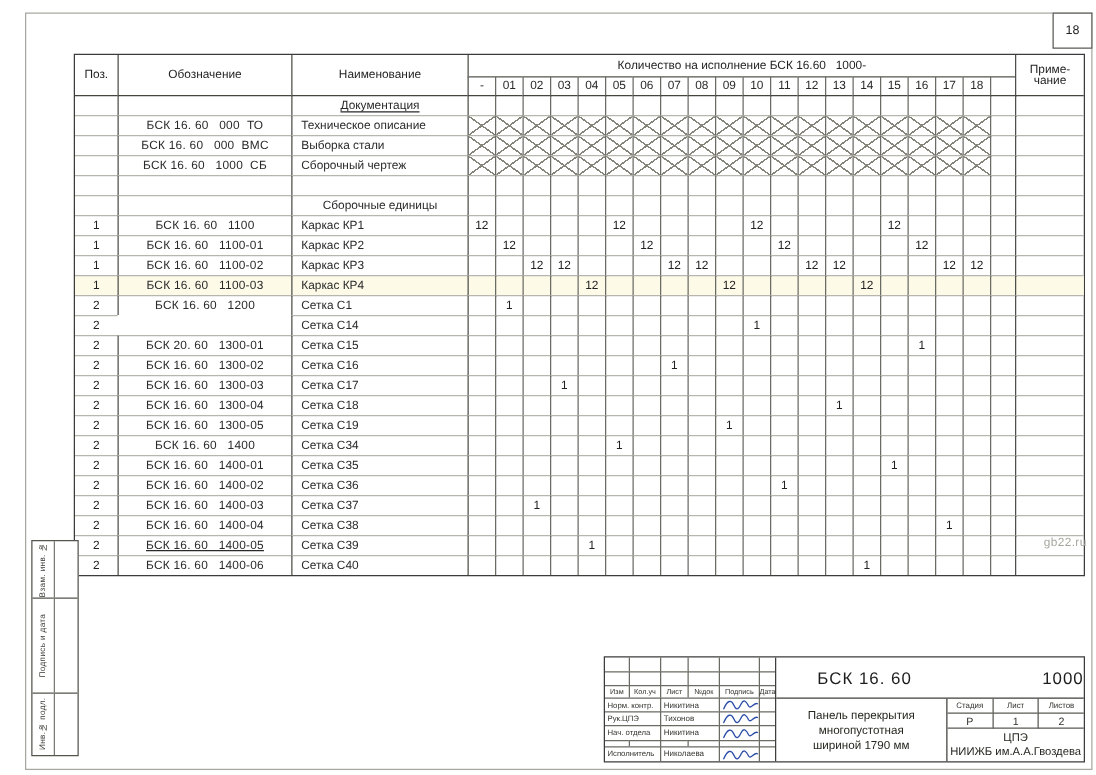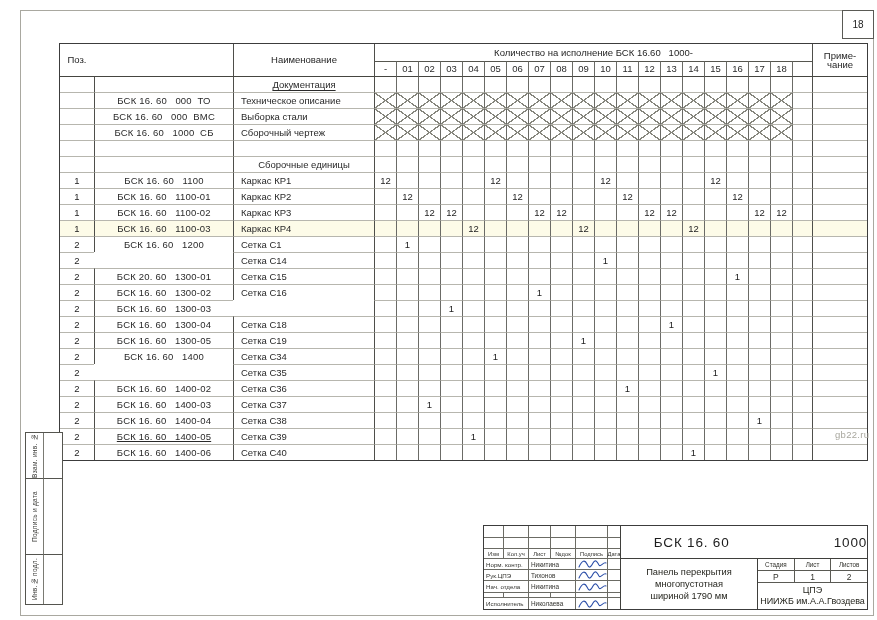--- a/index.html
+++ b/index.html
@@ -120,20 +120,21 @@
 </head>
 <body>
 
 <div class="abs frame"></div>
 <div class="abs sheetnum-box">
   <span>18</span>
 </div>
 
 <div class="abs" id="spec-table">
     <div class="cell hdr" style="grid-area: 1 / 1 / span 2;">Поз.</div>
+    <div class="cell hdr bL" style="grid-area: 1 / 2 / span 2;">Обозначение</div>
     <div class="cell hdr bL" style="grid-area: 1 / 3 / span 2;">Наименование</div>
     <div class="cell hdr bL" style="grid-area: 1 / 4 / auto / span 20;">Количество на исполнение БСК 16.60   1000-</div>
     <div class="cell hdr bL note-hdr" style="grid-area: 1 / 24 / span 2;"><span>Приме-</span><span>чание</span></div>
     <div class="cell subhdr bL" style="grid-area: 2 / 4;">-</div>
     <div class="cell subhdr bLthin" style="grid-area: 2 / 5;">01</div>
     <div class="cell subhdr bLthin" style="grid-area: 2 / 6;">02</div>
     <div class="cell subhdr bLthin" style="grid-area: 2 / 7;">03</div>
     <div class="cell subhdr bLthin" style="grid-area: 2 / 8;">04</div>
     <div class="cell subhdr bLthin" style="grid-area: 2 / 9;">05</div>
     <div class="cell subhdr bLthin" style="grid-area: 2 / 10;">06</div>
@@ -480,20 +481,21 @@
     <div class="cell bLthin rT" style="grid-area: 16 / 17;"></div>
     <div class="cell bLthin rT" style="grid-area: 16 / 18;"></div>
     <div class="cell bLthin rT" style="grid-area: 16 / 19;"></div>
     <div class="cell bLthin rT" style="grid-area: 16 / 20;"></div>
     <div class="cell bLthin rT" style="grid-area: 16 / 21;"></div>
     <div class="cell bLthin rT" style="grid-area: 16 / 22;"></div>
     <div class="cell bLthin rT" style="grid-area: 16 / 23;"></div>
     <div class="cell bL rT" style="grid-area: 16 / 24;"></div>
     <div class="cell qty-val rT" style="grid-area: 17 / 1;">2</div>
     <div class="cell bL desig-cell rT" style="grid-area: 17 / 2;">БСК 16. 60   1300-03</div>
+    <div class="cell bL name-cell rT" style="grid-area: 17 / 3;"><span>Сетка С17</span></div>
     <div class="cell bL rT" style="grid-area: 17 / 4;"></div>
     <div class="cell bLthin rT" style="grid-area: 17 / 5;"></div>
     <div class="cell bLthin rT" style="grid-area: 17 / 6;"></div>
     <div class="cell bLthin rT qty-val" style="grid-area: 17 / 7;">1</div>
     <div class="cell bLthin rT" style="grid-area: 17 / 8;"></div>
     <div class="cell bLthin rT" style="grid-area: 17 / 9;"></div>
     <div class="cell bLthin rT" style="grid-area: 17 / 10;"></div>
     <div class="cell bLthin rT" style="grid-area: 17 / 11;"></div>
     <div class="cell bLthin rT" style="grid-area: 17 / 12;"></div>
     <div class="cell bLthin rT" style="grid-area: 17 / 13;"></div>
@@ -574,20 +576,21 @@
     <div class="cell bLthin rT" style="grid-area: 20 / 16;"></div>
     <div class="cell bLthin rT" style="grid-area: 20 / 17;"></div>
     <div class="cell bLthin rT" style="grid-area: 20 / 18;"></div>
     <div class="cell bLthin rT" style="grid-area: 20 / 19;"></div>
     <div class="cell bLthin rT" style="grid-area: 20 / 20;"></div>
     <div class="cell bLthin rT" style="grid-area: 20 / 21;"></div>
     <div class="cell bLthin rT" style="grid-area: 20 / 22;"></div>
     <div class="cell bLthin rT" style="grid-area: 20 / 23;"></div>
     <div class="cell bL rT" style="grid-area: 20 / 24;"></div>
     <div class="cell qty-val rT" style="grid-area: 21 / 1;">2</div>
+    <div class="cell bL desig-cell rT" style="grid-area: 21 / 2;">БСК 16. 60   1400-01</div>
     <div class="cell bL name-cell rT" style="grid-area: 21 / 3;"><span>Сетка С35</span></div>
     <div class="cell bL rT" style="grid-area: 21 / 4;"></div>
     <div class="cell bLthin rT" style="grid-area: 21 / 5;"></div>
     <div class="cell bLthin rT" style="grid-area: 21 / 6;"></div>
     <div class="cell bLthin rT" style="grid-area: 21 / 7;"></div>
     <div class="cell bLthin rT" style="grid-area: 21 / 8;"></div>
     <div class="cell bLthin rT" style="grid-area: 21 / 9;"></div>
     <div class="cell bLthin rT" style="grid-area: 21 / 10;"></div>
     <div class="cell bLthin rT" style="grid-area: 21 / 11;"></div>
     <div class="cell bLthin rT" style="grid-area: 21 / 12;"></div>

